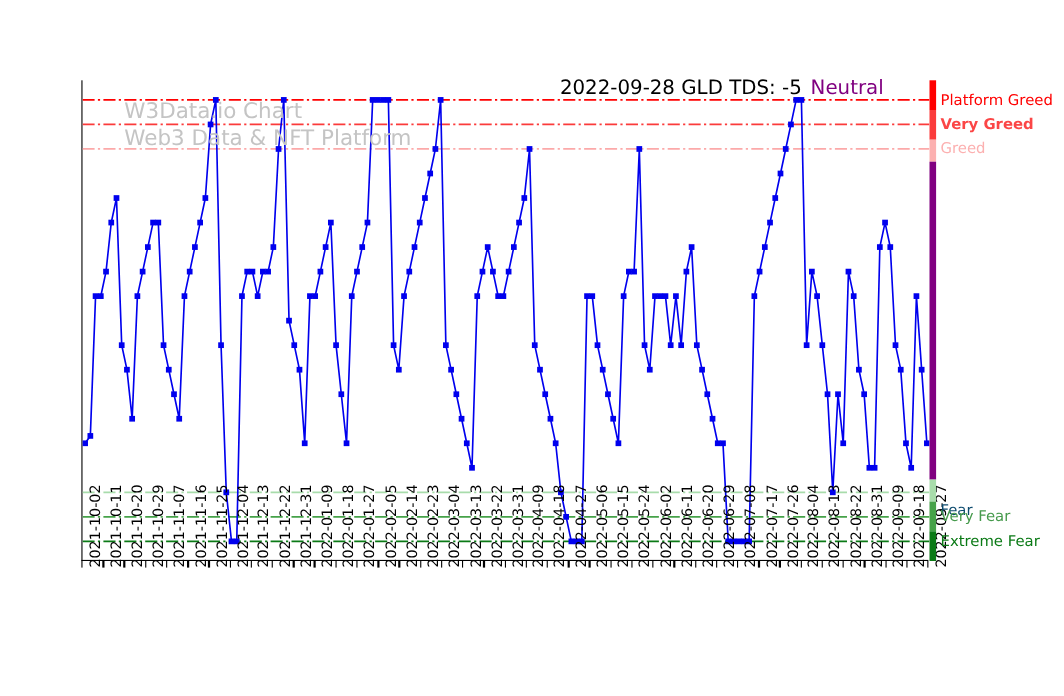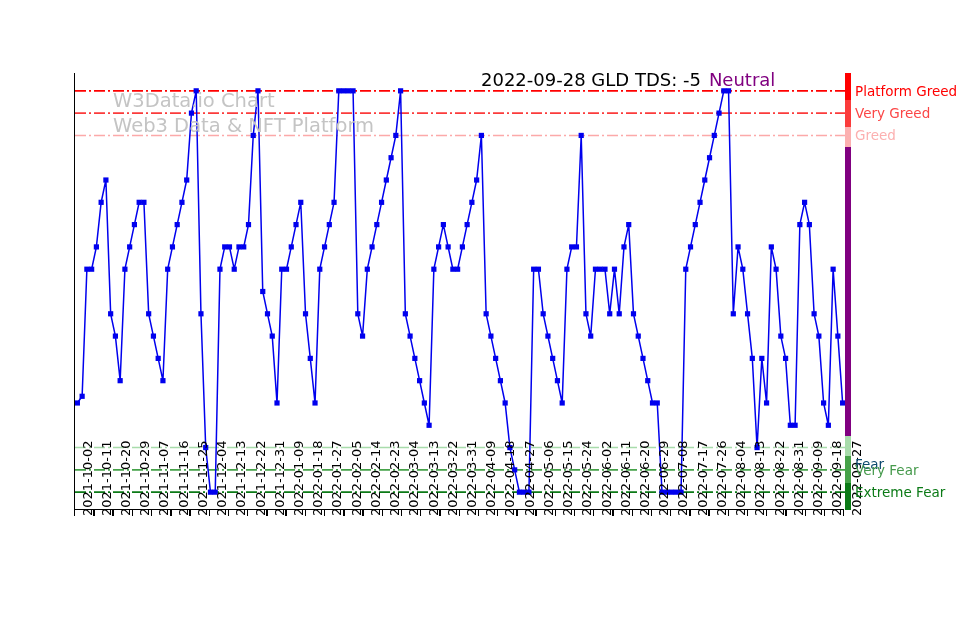--- a/index.html
+++ b/index.html
@@ -64,21 +64,21 @@
     font-size: 19.5px;
     line-height: 25px;
     white-space: nowrap;
     pointer-events: none;
   }
   #watermark div { color:#c4c4c4; }
 
   
   #annotation {
     position: absolute;
-    left: 481px;
+    left: 509px;
     top: 69px;
     font-size: 18px;
     white-space: nowrap;
     color: #000000;
   }
   #annotation .sentiment {
     color: #800080;
     margin-left: 8px;
   }
   #y-axis-labels {
@@ -459,20 +459,20 @@
       <div style="top: 0px; height: 26.7551px; background: rgb(255, 0, 0);"></div>
       <div style="top: 26.7551px; height: 26.7551px; background: rgb(251, 59, 59);"></div>
       <div style="top: 53.5102px; height: 20.0663px; background: rgb(252, 176, 176);"></div>
       <div style="top: 73.5765px; height: 289.847px; background: rgb(128, 0, 128);"></div>
       <div style="top: 363.423px; height: 20.0663px; background: rgb(168, 220, 171);"></div>
       <div style="top: 383.49px; height: 26.7551px; background: rgb(70, 162, 73);"></div>
       <div style="top: 410.245px; height: 26.7551px; background: rgb(11, 122, 22);"></div>
     </div>
   <div id="right-labels">
       <div class="right-label" style="top: 90.8367px; color: rgb(255, 0, 0);">Platform Greed</div>
-      <div class="right-label" style="top: 113.133px; color: rgb(251, 70, 70);">Very Greed</div>
+      <div class="right-label" style="top: 113.133px; color: rgb(251, 70, 70); font-weight: bold;">Very Greed</div>
       <div class="right-label" style="top: 135.429px; color: rgb(252, 176, 176);">Greed</div>
       <div class="right-label" style="top: 464px; color: #0c4a6e;">Fear</div>
       <div class="right-label" style="top: 469.867px; color: rgb(70, 154, 76);">Very Fear</div>
       <div class="right-label" style="top: 492.163px; color: rgb(11, 122, 22);">Extreme Fear</div>
     </div>
 
 </div>
 
 </body></html>

